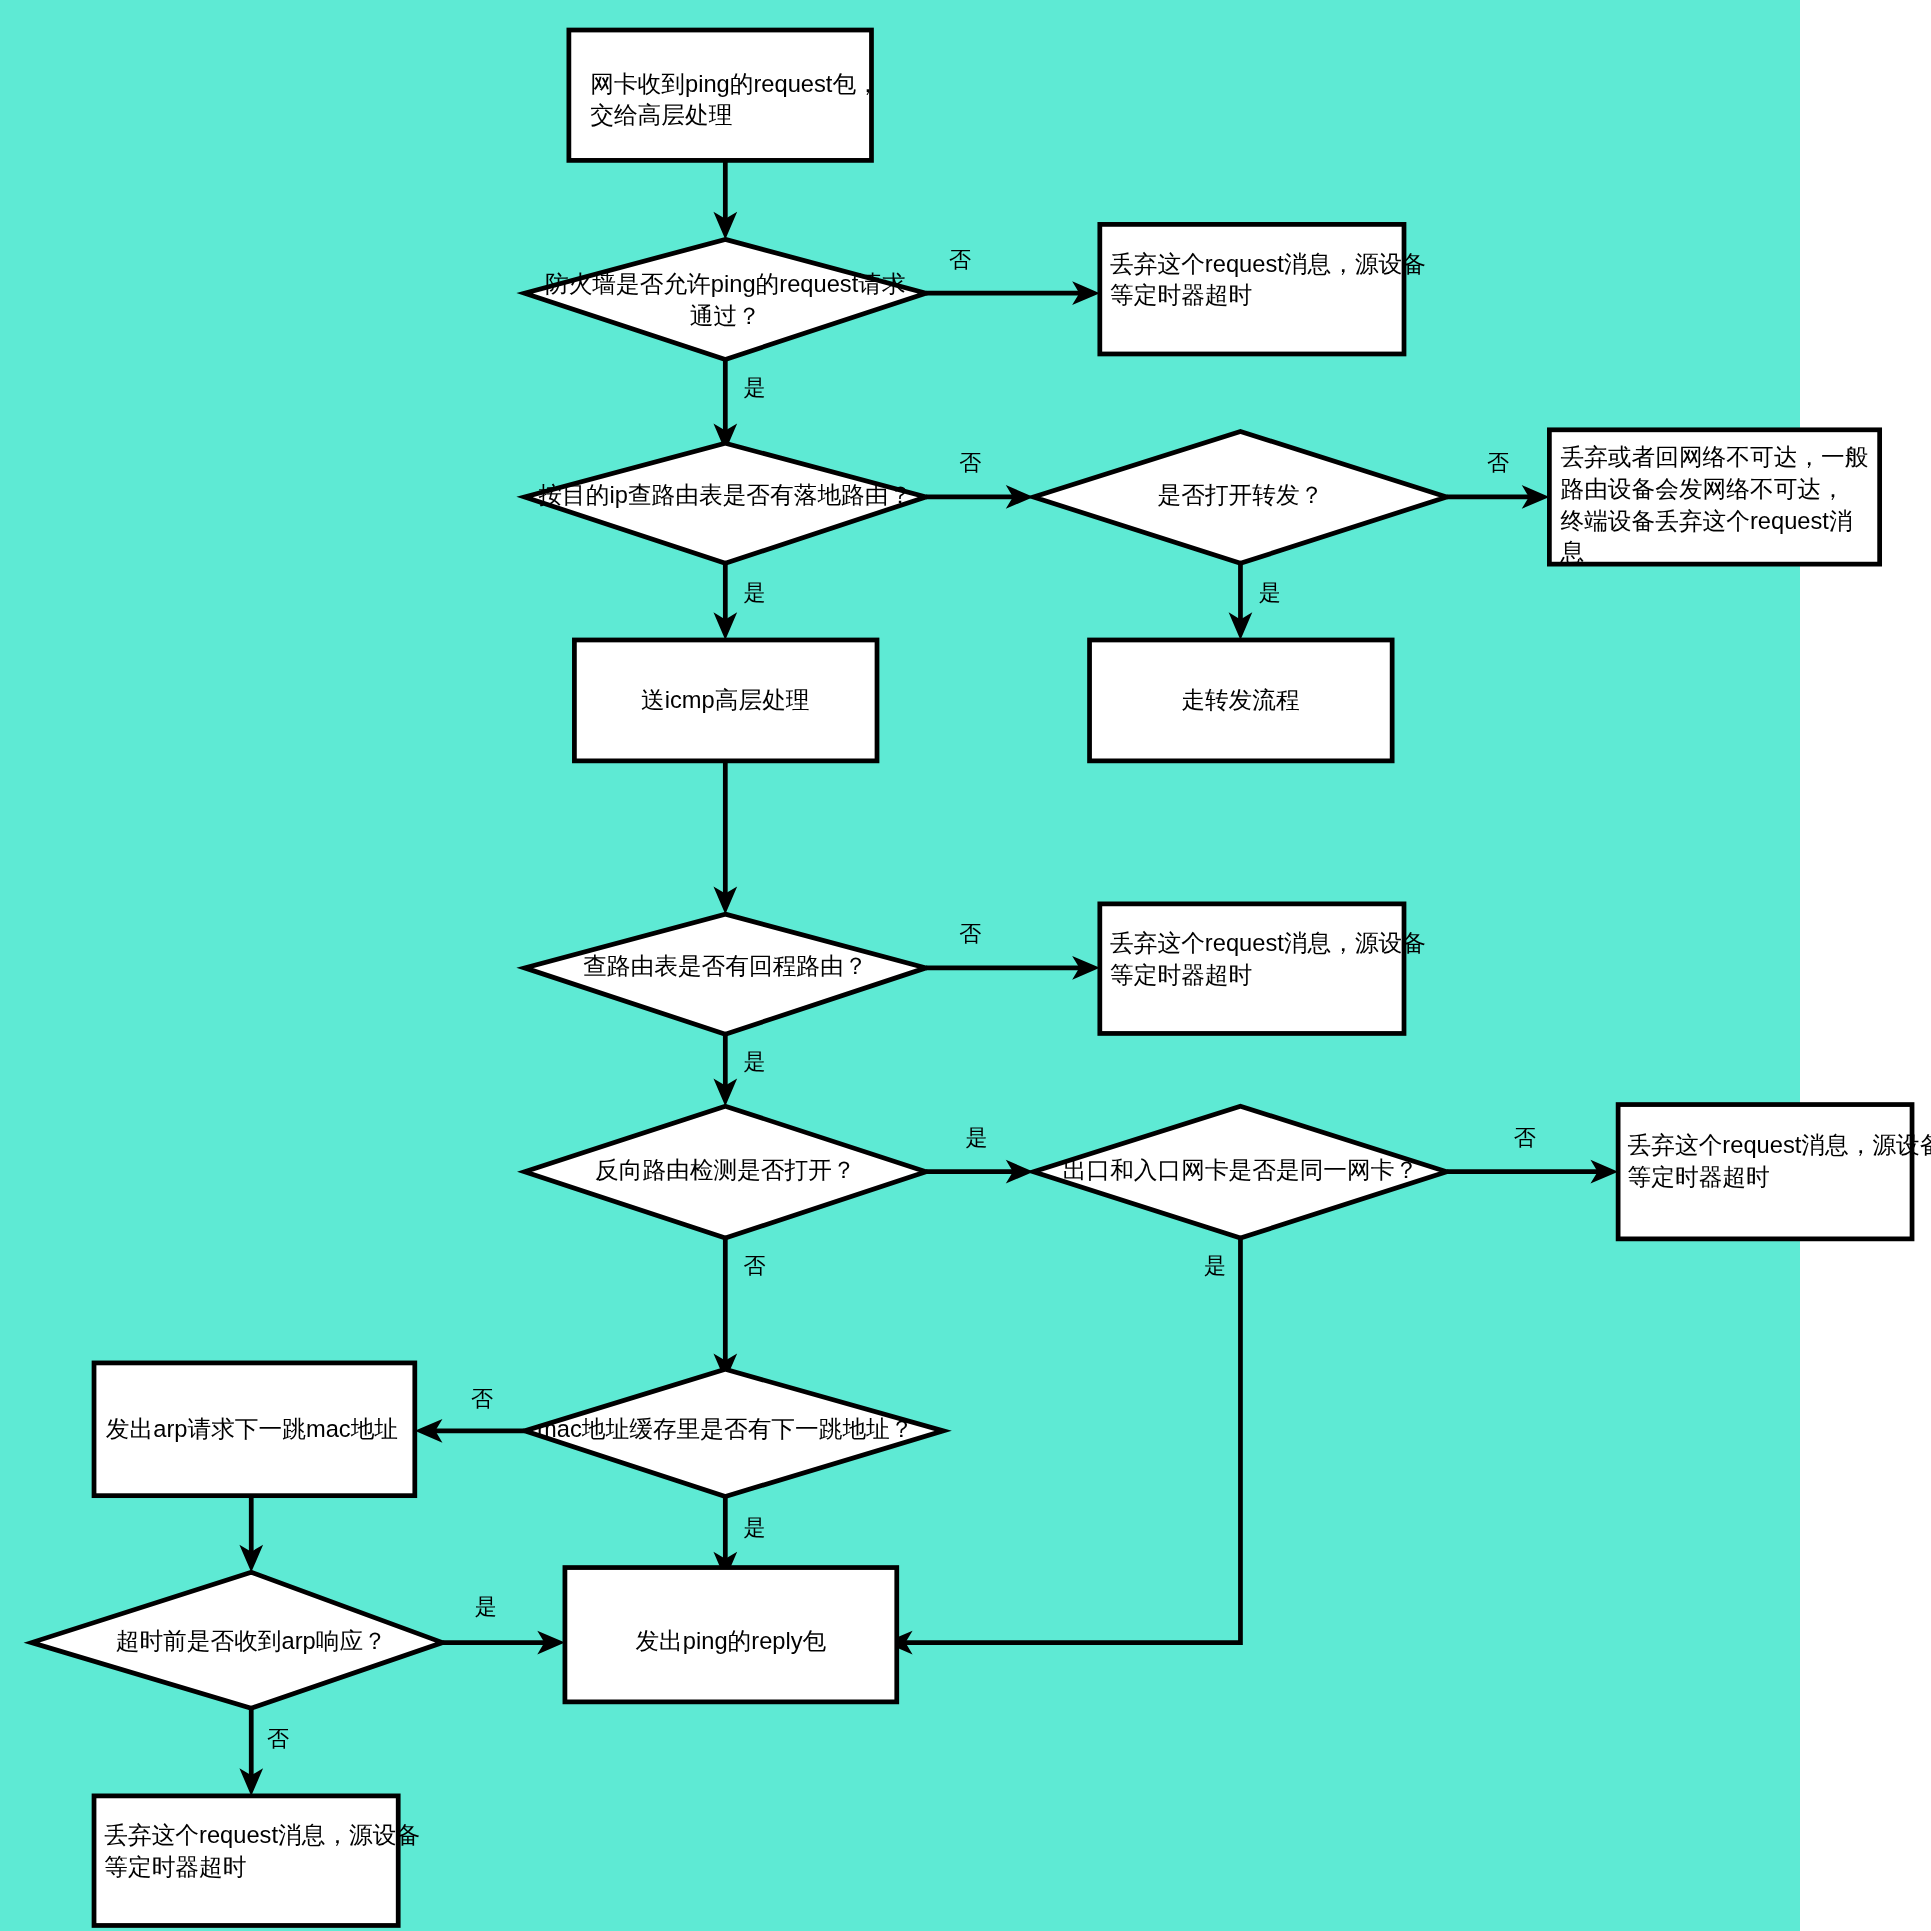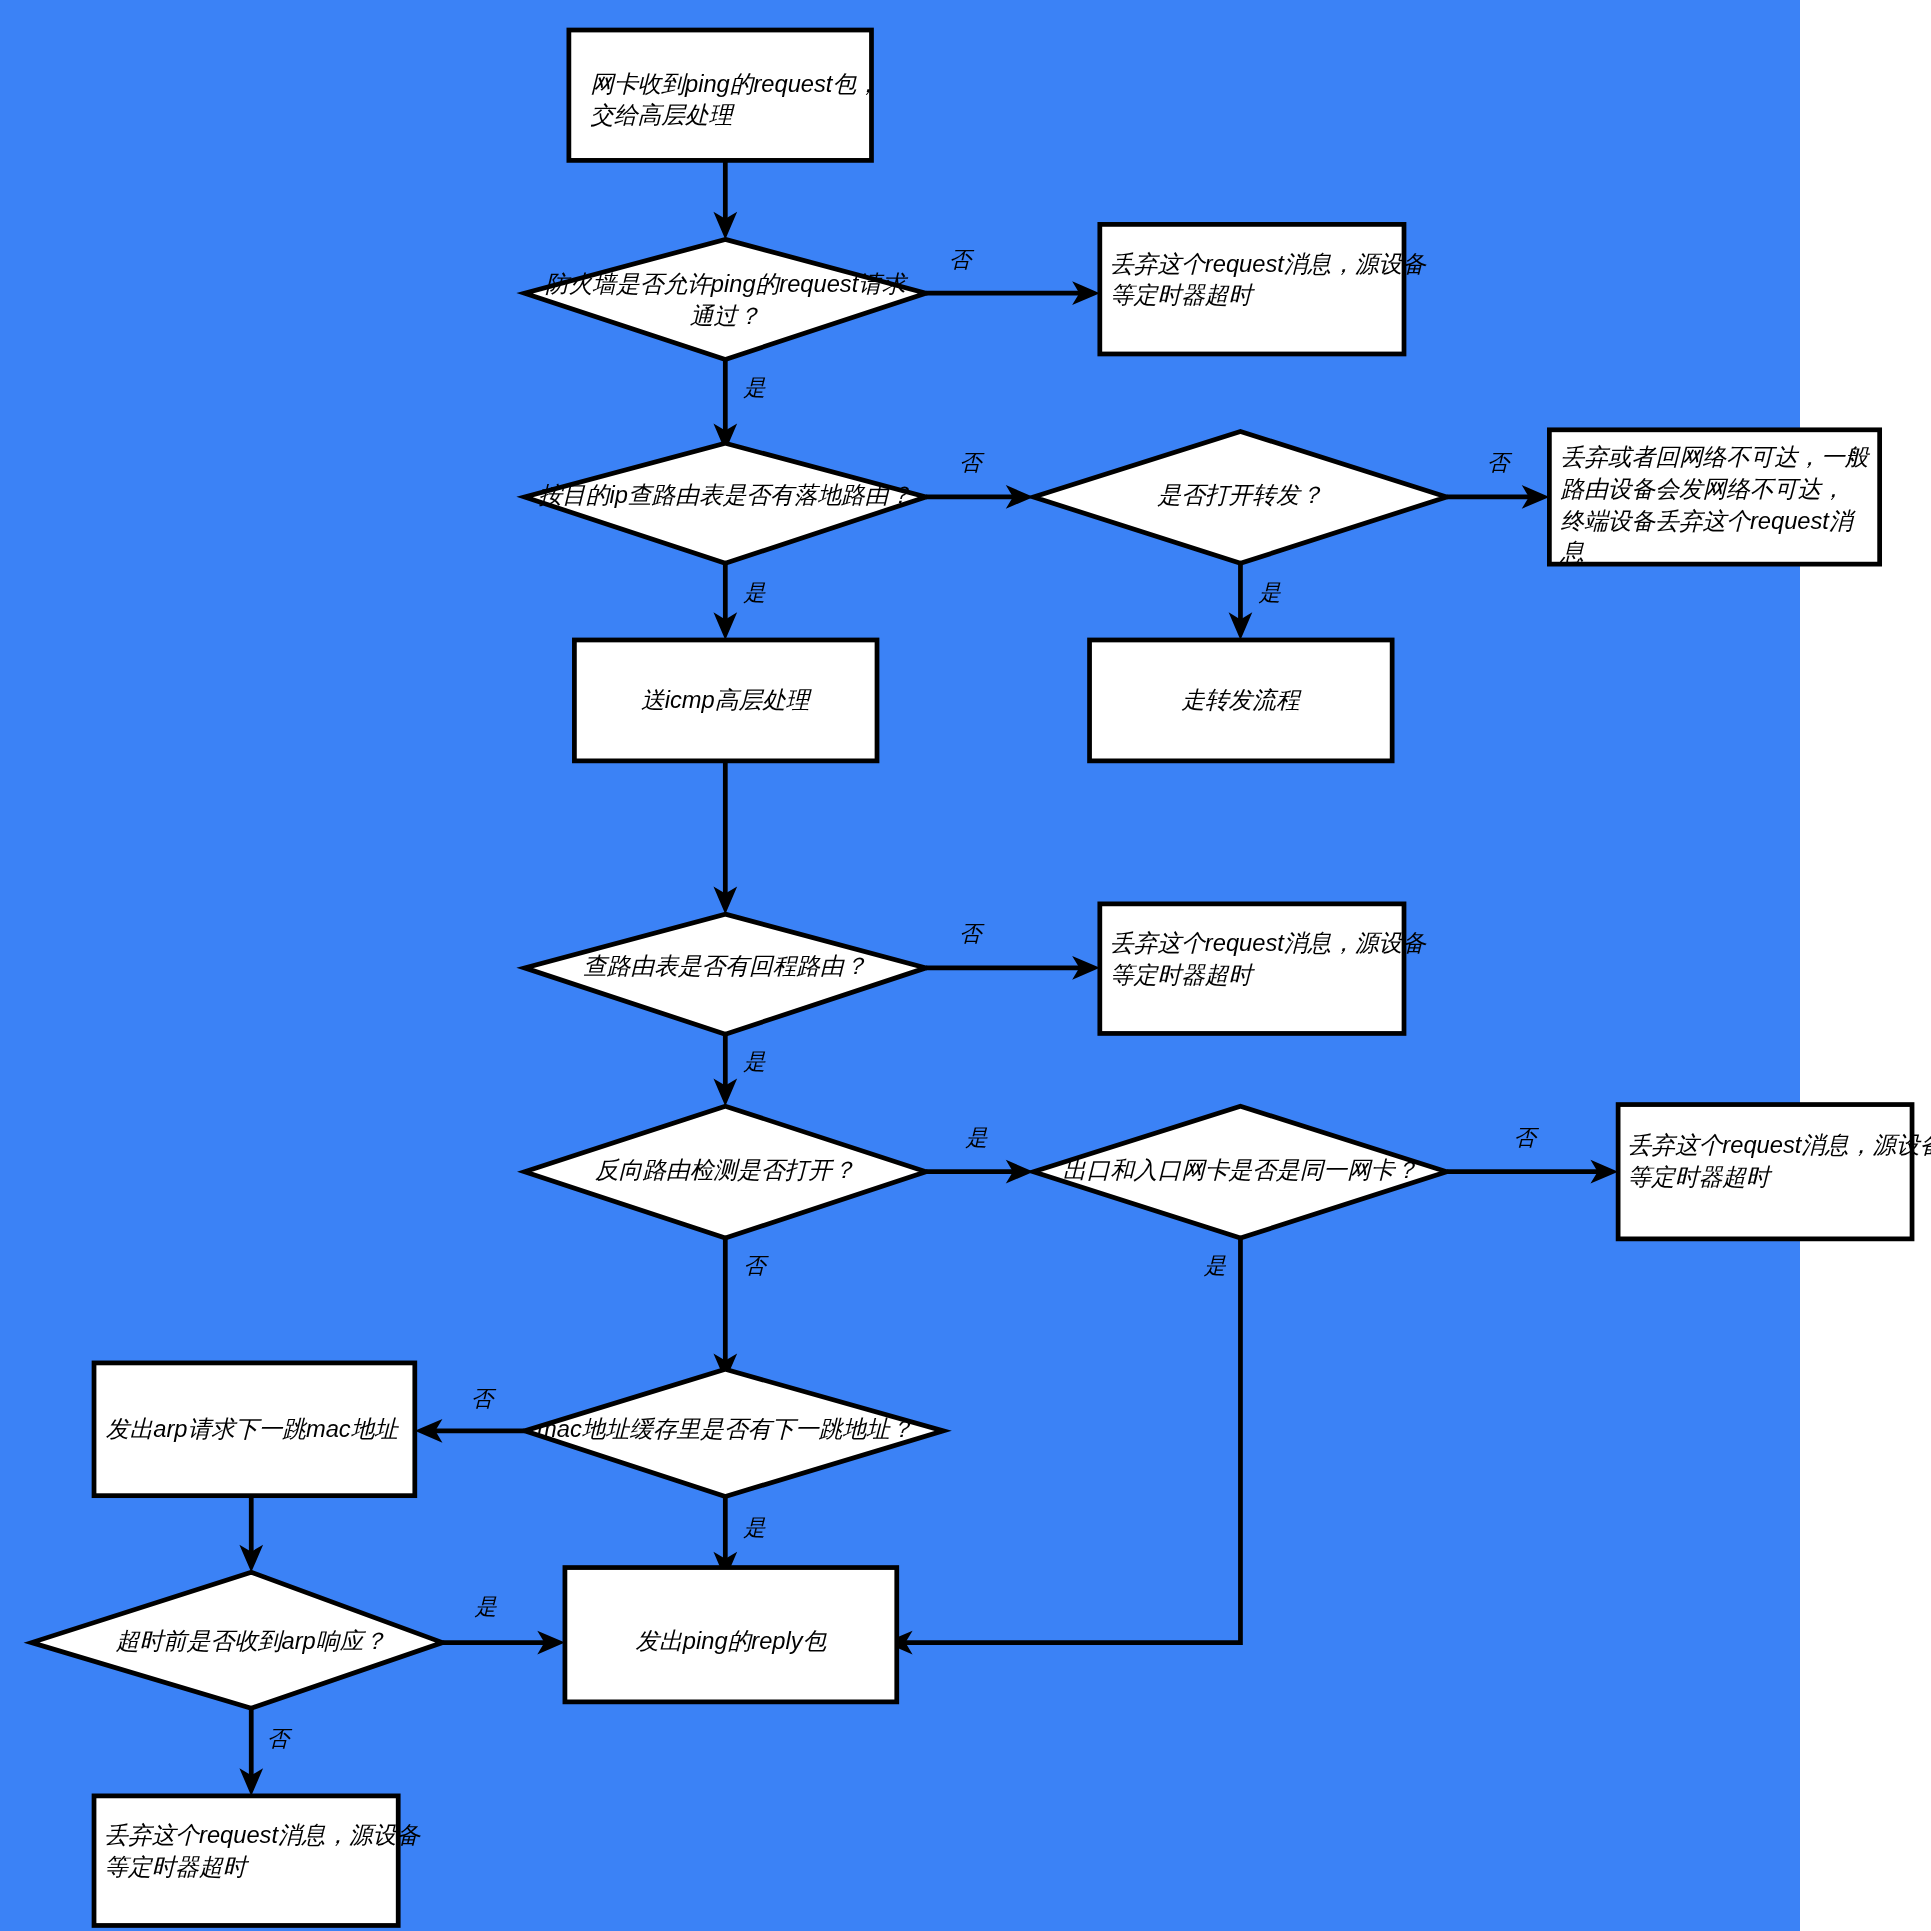--- a/index.html
+++ b/index.html
@@ -10,22 +10,21 @@
   body {
     width: 1931px;
     height: 1931px;
     font-family: "Liberation Sans", "DejaVu Sans", sans-serif;
     overflow: hidden;
   }
   #flow-root {
     position: relative;
     width: 1800px;
     height: 1931px;
-    background: #3b82f6;
-    font-style: italic;
+    background: #5eead4;
   }
   svg#flow-svg {
     position: absolute;
     top: 0;
     left: 0;
     width: 1931px;
     height: 1931px;
     display: block;
   }
   .node-shape {

